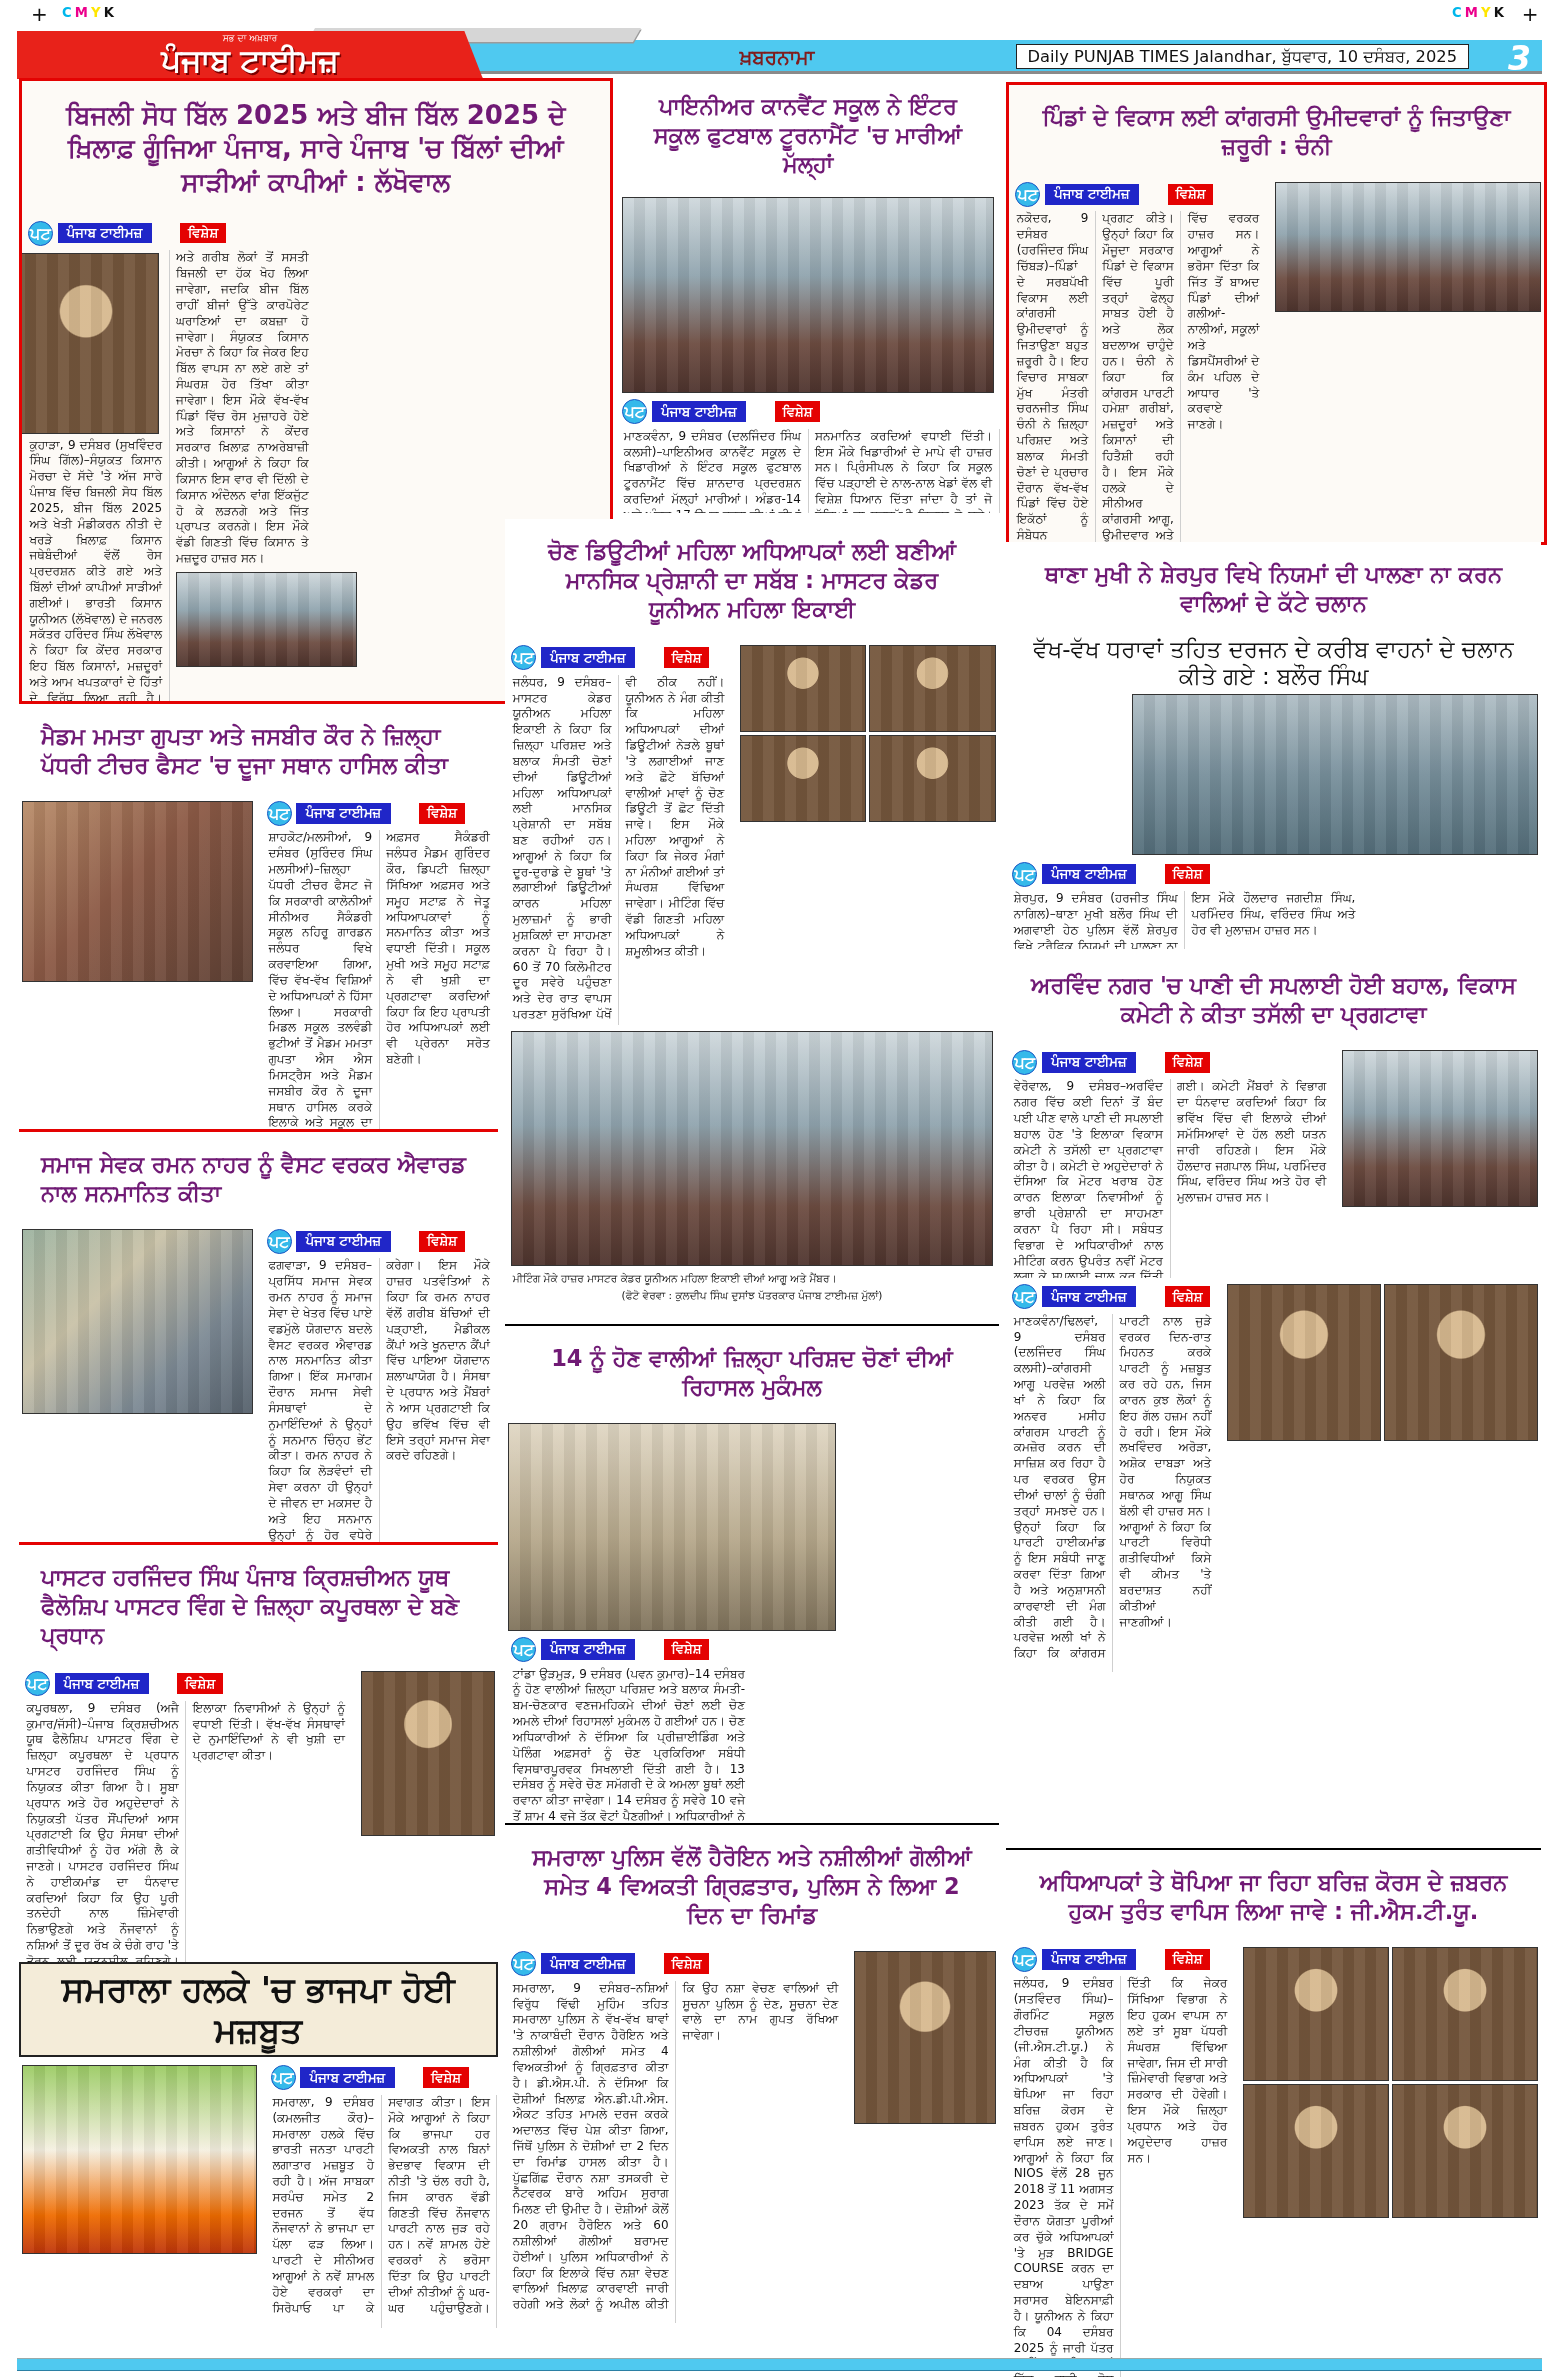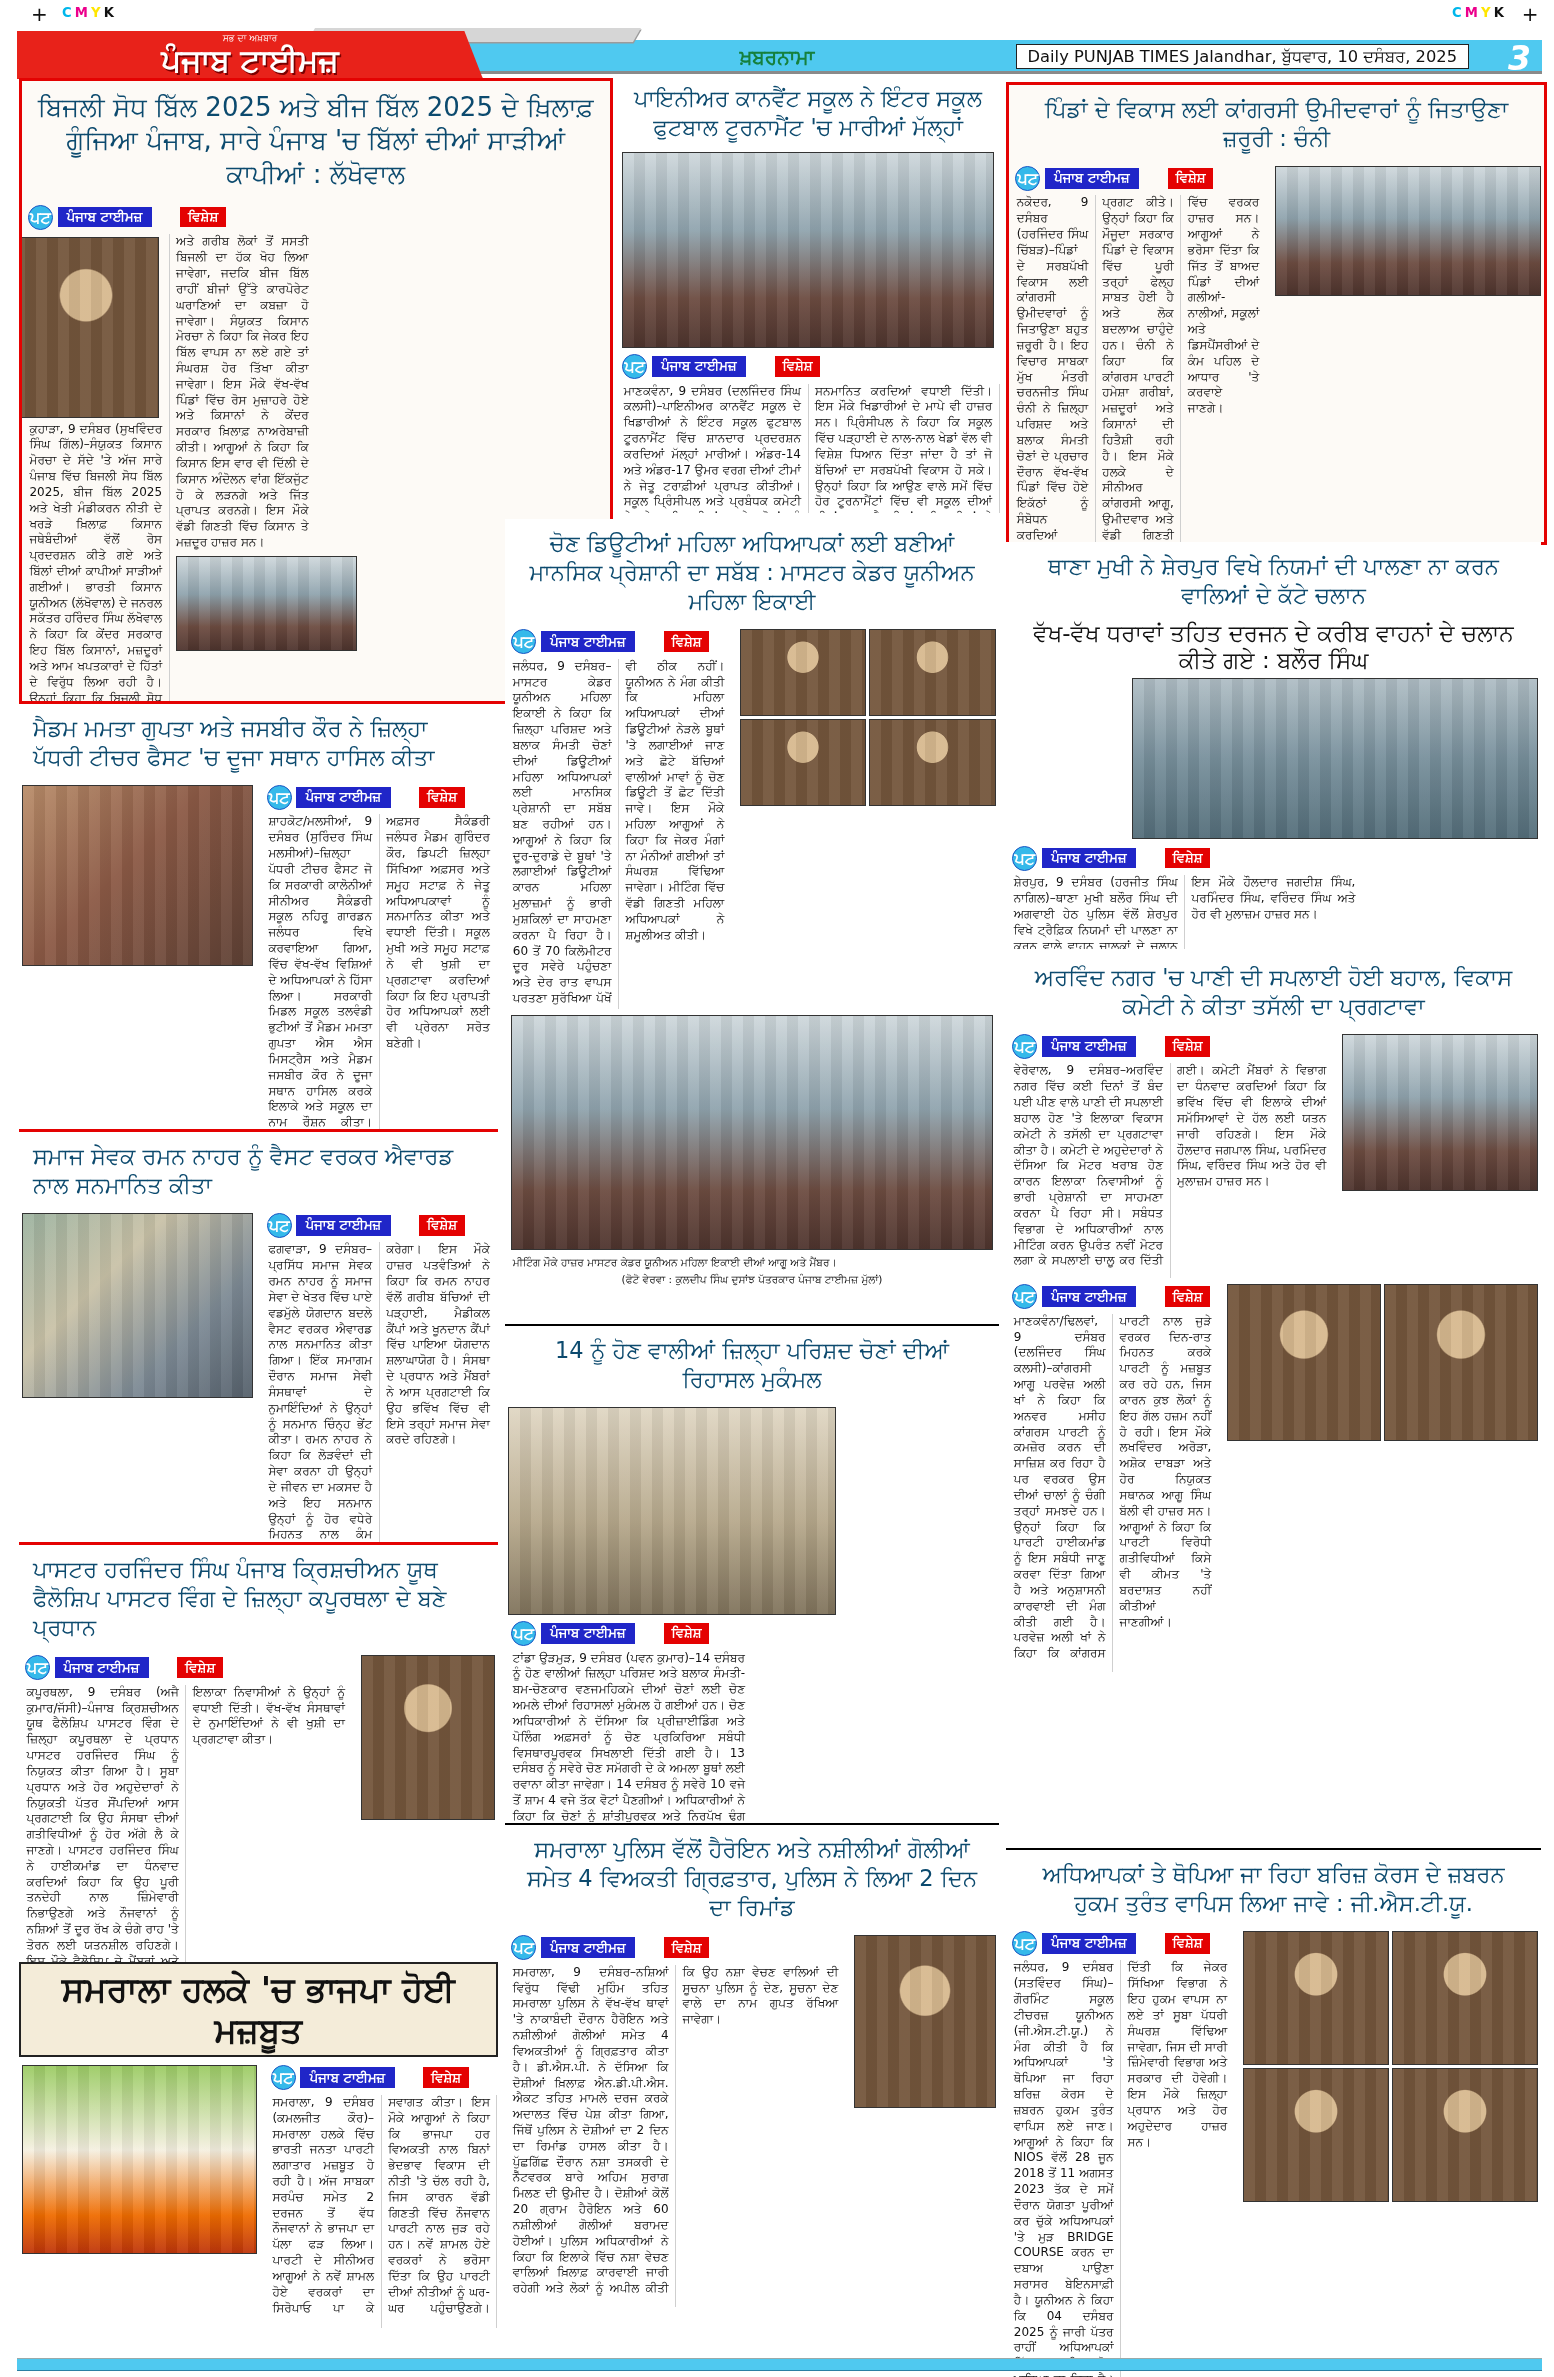--- a/index.html
+++ b/index.html
@@ -12,29 +12,29 @@
   
   .hdr-cyan{position:absolute;left:17px;right:11.7px;top:40px;height:31px;background:#4fc9f0;
             border-bottom:3.1px solid #8a8a8a;}
   .hdr-gray{position:absolute;left:311px;top:28px;width:326px;height:14px;background:#d6d6d6;
             transform:skewX(-30deg);box-shadow:1.6px 1.6px 0 #9b9b9b;}
   .masthead{position:absolute;left:17px;top:31px;width:466px;height:48px;background:#e8221a;
             clip-path:polygon(0 0,96% 0,100% 100%,0 100%);display:flex;flex-direction:column;
             align-items:center;justify-content:center;box-shadow:2.3px 2.3px 0 #b9b9b9;}
   .masthead .tag{color:#fff;font-size:9.3px;line-height:9.3px;}
   .masthead .ttl{color:#fff;font-size:31px;font-weight:bold;line-height:34px;text-shadow:1.6px 1.6px 0 #7a0000;}
-  .section-name{position:absolute;left:544px;top:45px;width:466px;text-align:center;color:#15803d;
+  .section-name{position:absolute;left:544px;top:45px;width:466px;text-align:center;color:#7f1d1d;
             font-size:20px;font-weight:bold;}
   .datebox{position:absolute;right:85px;top:44px;height:23px;background:#fff;border:0.8px solid #222;
             padding:0 11px;font-size:16.3px;line-height:23px;white-space:nowrap;}
   .pageno{position:absolute;right:23px;top:39px;color:#fff;font-size:33px;font-weight:bold;font-style:italic;}
   
   .art{position:absolute;overflow:hidden;background:#fff;}
   .rbox{border:3.1px solid #e40202;background:#fdfaf6;}
-  .hl{font-weight:normal;color:#0c4a6e;margin:8px;padding:1.6px 6.2px;line-height:1.3;}
+  .hl{font-weight:bold;color:#701a75;margin:16px;padding:1.6px 6.2px;line-height:1.3;}
   .hl.big{font-size:26px;}
   .hl.med{font-size:22.5px;}
   .hl.ctr{text-align:center;}
   .subhl{font-weight:normal;text-align:center;font-size:23px;margin:1.6px 6.2px;}
   .byline{display:inline-flex;align-items:center;gap:4.7px;margin:3.1px 6.2px;}
   .b-logo{width:23px;height:23px;border-radius:50%;background:#35b9ea;border:1.6px solid #1a56c4;
           color:#fff;font-size:16px;font-weight:bold;display:flex;align-items:center;justify-content:center;}
   .b-brand{background:#2026c8;color:#fff;font-weight:bold;font-size:13.2px;padding:2.3px 9.3px;}
   .b-tag{background:#e40202;color:#fff;font-weight:bold;font-size:13.2px;padding:2.3px 7.8px;margin-left:24px;}
   .body-txt{font-size:12px;line-height:1.32;text-align:justify;padding:1.6px 7.8px;column-gap:14px;

